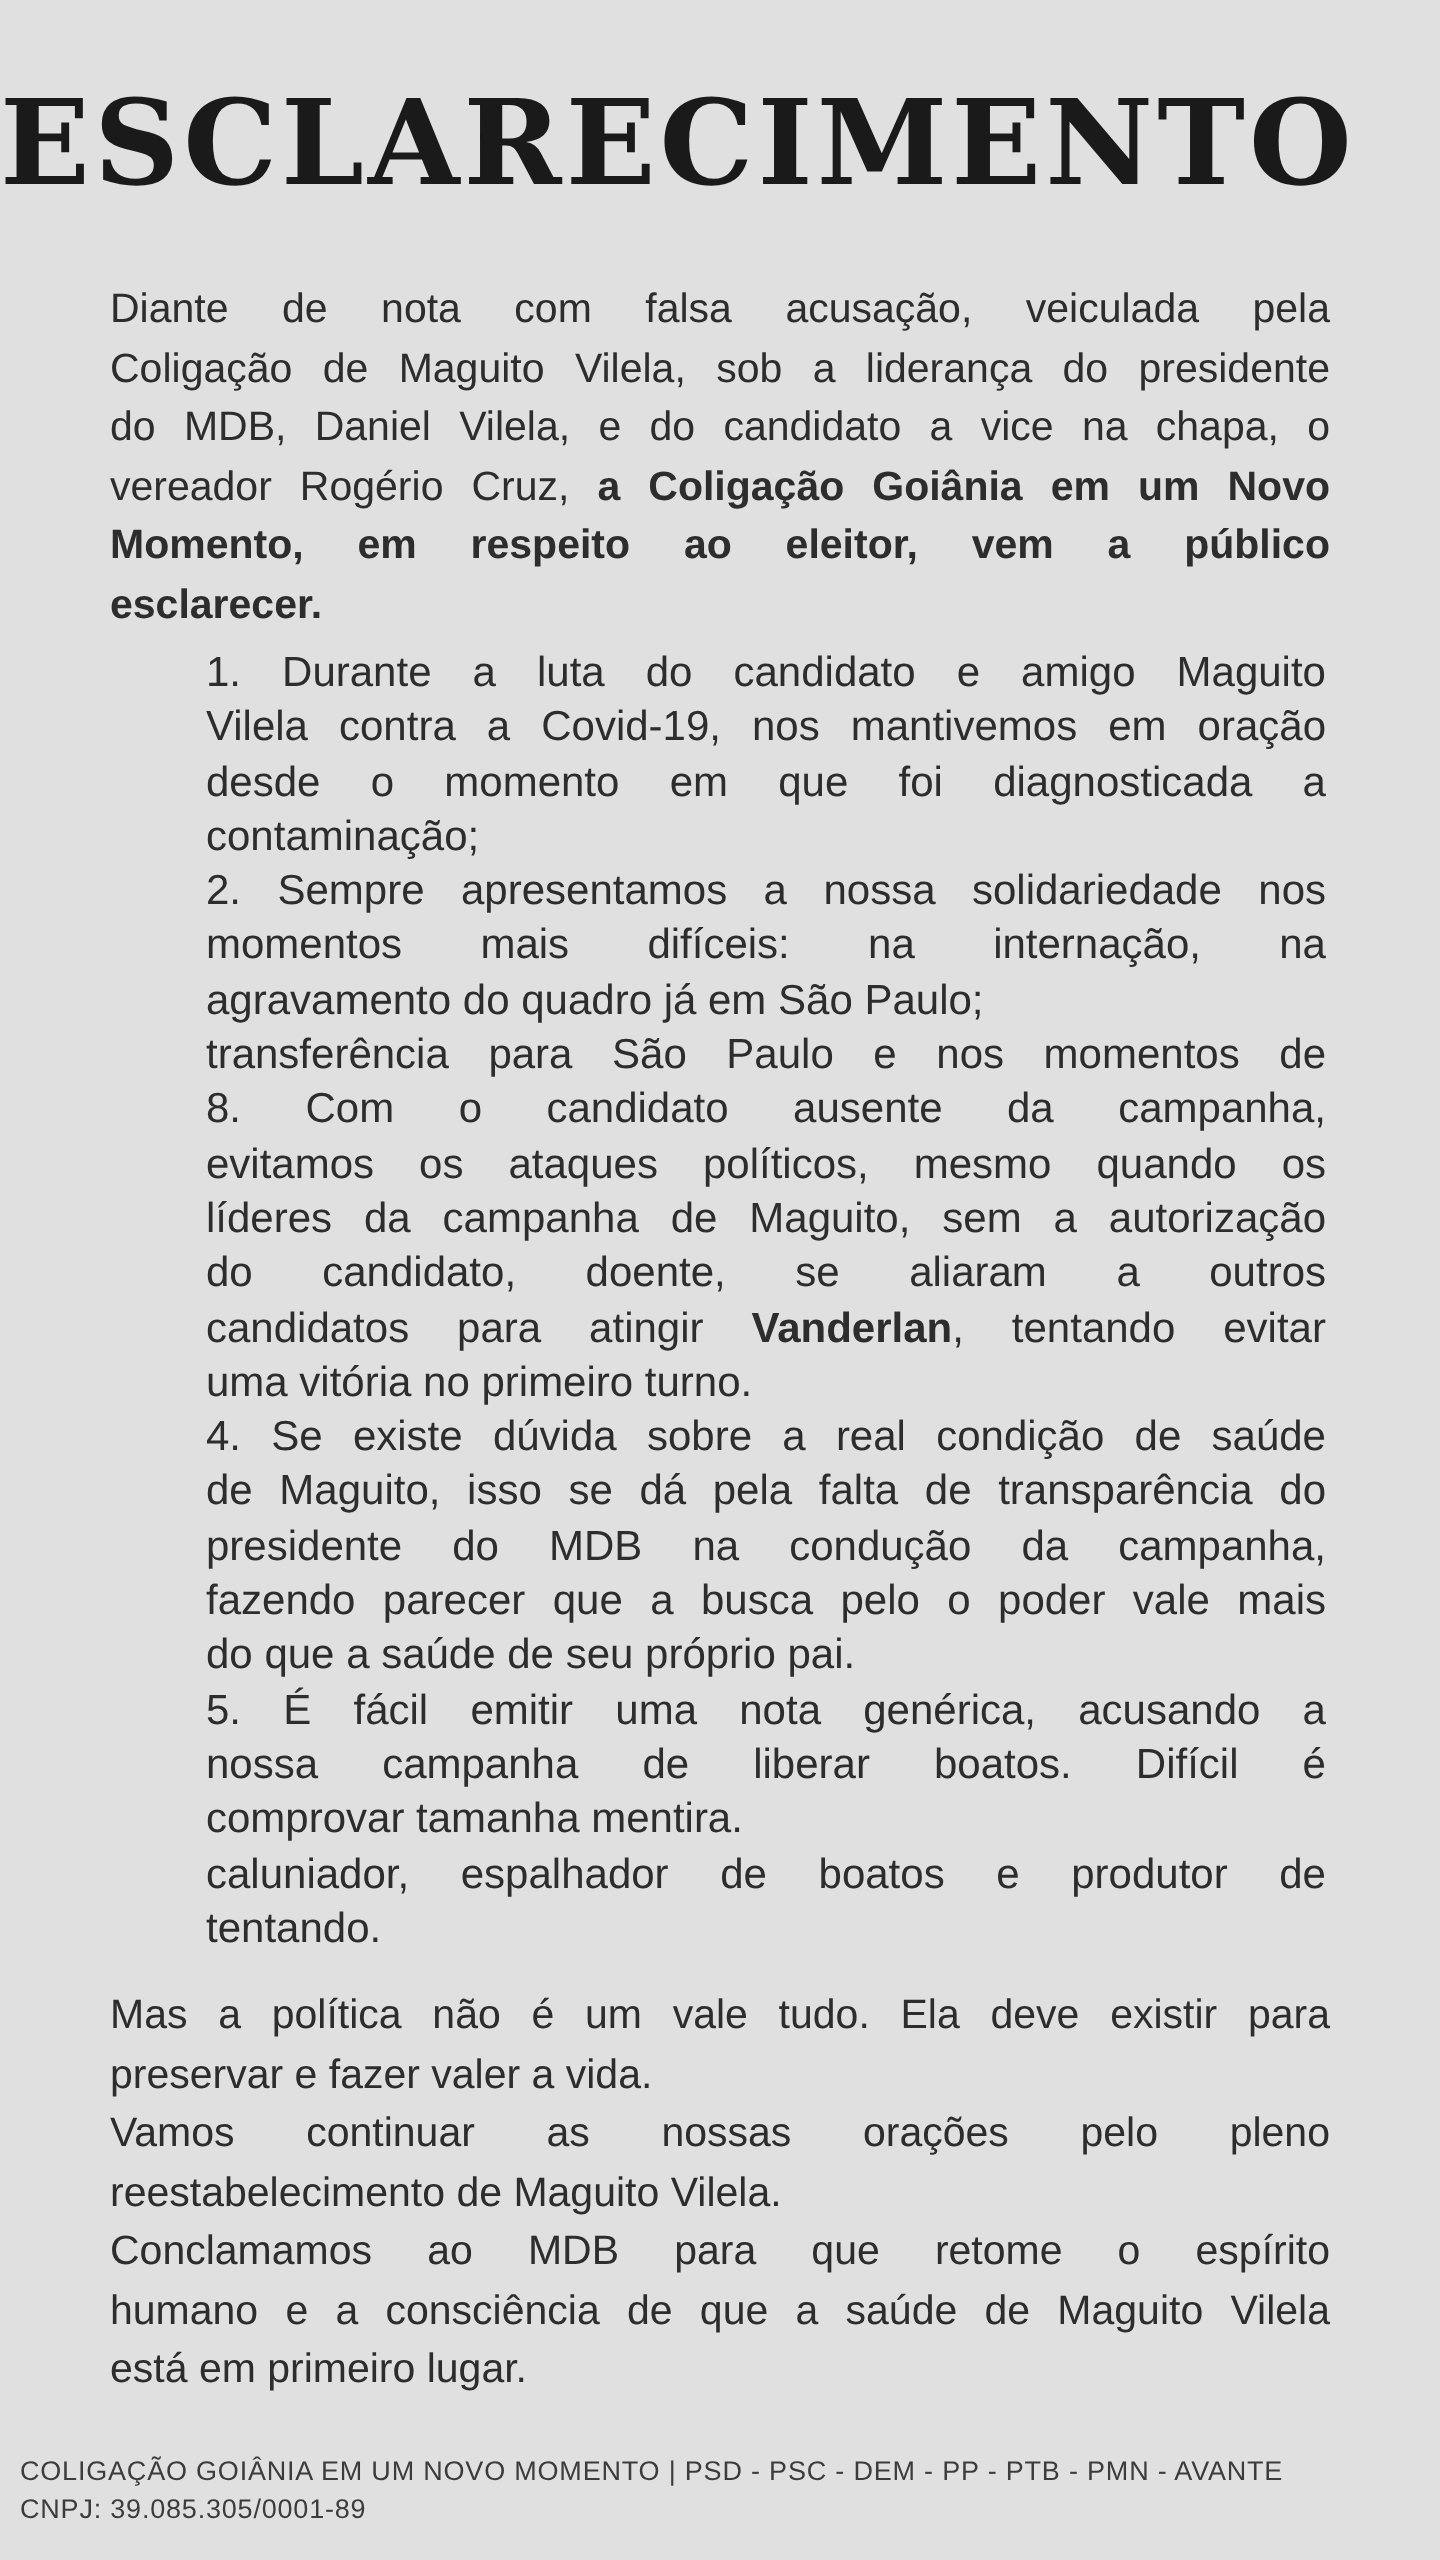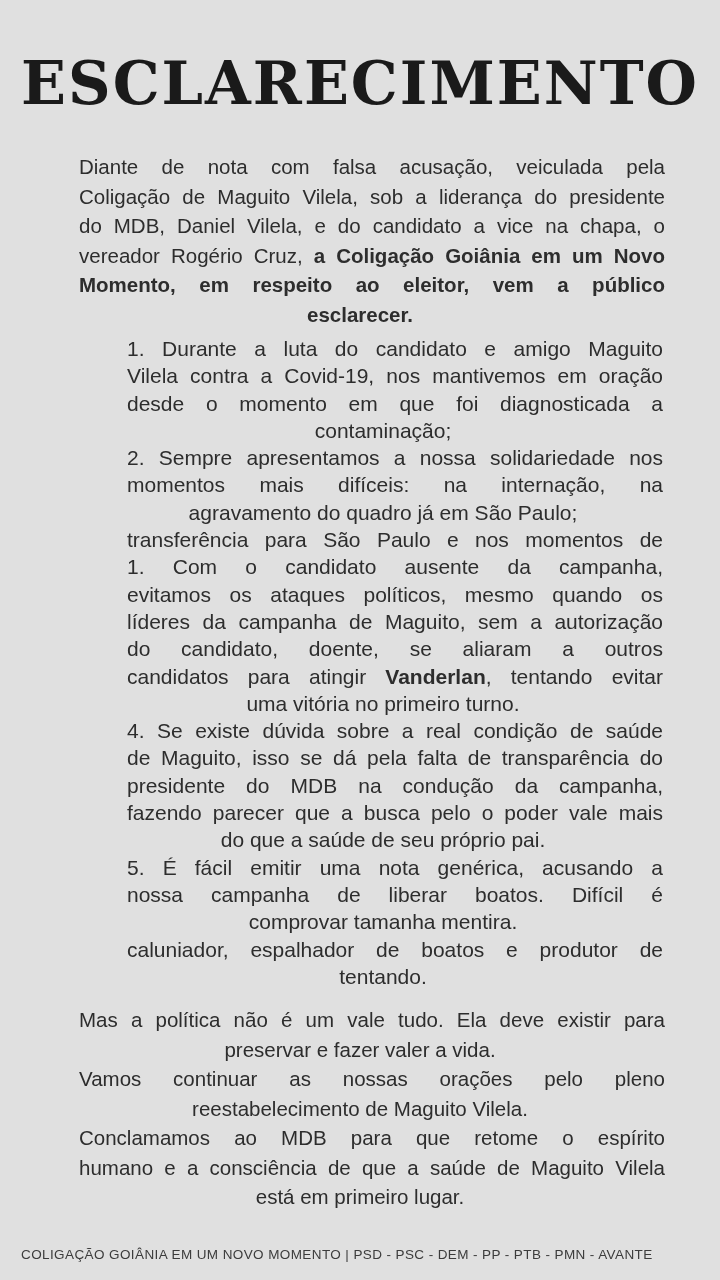--- a/index.html
+++ b/index.html
@@ -6,24 +6,23 @@
   .page {
     position: relative;
     width: 720px;
     height: 1280px;
     background: #e0e0e0;
     font-family: "Liberation Sans", sans-serif;
     color: #2d2d2d;
     overflow: hidden;
   }
   .title {
-    margin: 12px;
+    margin: 0;
     padding-top: 34px;
     height: 76px;
-    text-align: center;
     font-family: "DejaVu Serif", serif;
     font-weight: bold;
     font-size: 59px;
     line-height: 76px;
     letter-spacing: 2px;
     color: #1a1a1a;
     white-space: nowrap;
   }
   .intro {
     margin: 30px 55px 0 55px;
@@ -33,30 +32,29 @@
   .list {
     margin: 6px 57px 0 103px;
     font-size: 21px;
     line-height: 27.3px;
   }
   .closing {
     margin: 15px 55px 0 55px;
     font-size: 20.5px;
     line-height: 29.5px;
   }
-  .line { text-align: center; }
+  .line { text-align: left; }
   .line.j {
     text-align: justify;
     text-align-last: justify;
-    margin-left: 24px;
   }
   .b { font-weight: bold; }
   .footer {
     position: absolute;
-    left: 21px;
+    left: 10px;
     bottom: 16px;
     font-size: 13.5px;
     line-height: 19px;
     letter-spacing: 0.4px;
     color: #3c3c3c;
   }
 </style>
 </head>
 <body>
 
@@ -74,21 +72,21 @@
 
   <div class="list" id="list">
       <div class="line j"><span>1. Durante a luta do candidato e amigo Maguito</span></div>
       <div class="line j"><span>Vilela contra a Covid-19, nos mantivemos em oração</span></div>
       <div class="line j"><span>desde o momento em que foi diagnosticada a</span></div>
       <div class="line"><span>contaminação;</span></div>
       <div class="line j"><span>2. Sempre apresentamos a nossa solidariedade nos</span></div>
       <div class="line j"><span>momentos mais difíceis: na internação, na</span></div>
       <div class="line"><span>agravamento do quadro já em São Paulo;</span></div>
       <div class="line j"><span>transferência para São Paulo e nos momentos de</span></div>
-      <div class="line j"><span>1. Com o candidato ausente da campanha,</span></div>
+      <div class="line j"><span>8. Com o candidato ausente da campanha,</span></div>
       <div class="line j"><span>evitamos os ataques políticos, mesmo quando os</span></div>
       <div class="line j"><span>líderes da campanha de Maguito, sem a autorização</span></div>
       <div class="line j"><span>do candidato, doente, se aliaram a outros</span></div>
       <div class="line j"><span>candidatos para atingir </span><span class="b">Vanderlan</span><span>, tentando evitar</span></div>
       <div class="line"><span>uma vitória no primeiro turno.</span></div>
       <div class="line j"><span>4. Se existe dúvida sobre a real condição de saúde</span></div>
       <div class="line j"><span>de Maguito, isso se dá pela falta de transparência do</span></div>
       <div class="line j"><span>presidente do MDB na condução da campanha,</span></div>
       <div class="line j"><span>fazendo parecer que a busca pelo o poder vale mais</span></div>
       <div class="line"><span>do que a saúde de seu próprio pai.</span></div>
@@ -104,14 +102,15 @@
       <div class="line"><span>preservar e fazer valer a vida.</span></div>
       <div class="line j"><span>Vamos continuar as nossas orações pelo pleno</span></div>
       <div class="line"><span>reestabelecimento de Maguito Vilela.</span></div>
       <div class="line j"><span>Conclamamos ao MDB para que retome o espírito</span></div>
       <div class="line j"><span>humano e a consciência de que a saúde de Maguito Vilela</span></div>
       <div class="line"><span>está em primeiro lugar.</span></div>
     </div>
 
   <div class="footer">
     <div>COLIGAÇÃO GOIÂNIA EM UM NOVO MOMENTO | PSD - PSC - DEM - PP - PTB - PMN - AVANTE</div>
+    <div>CNPJ: 39.085.305/0001-89</div>
   </div>
 </div>
 
 </body></html>

